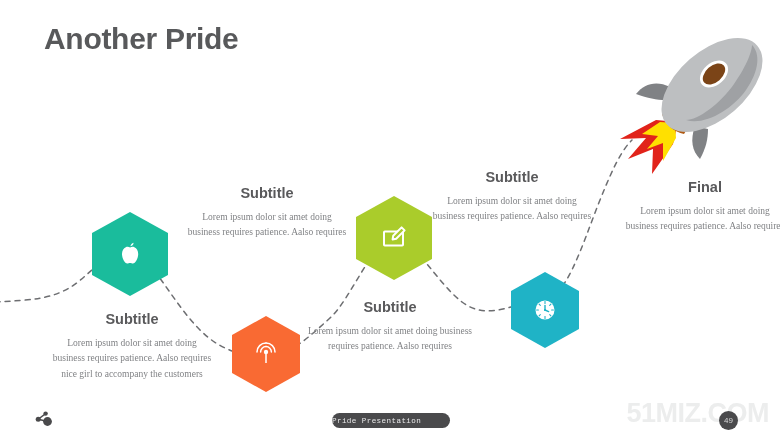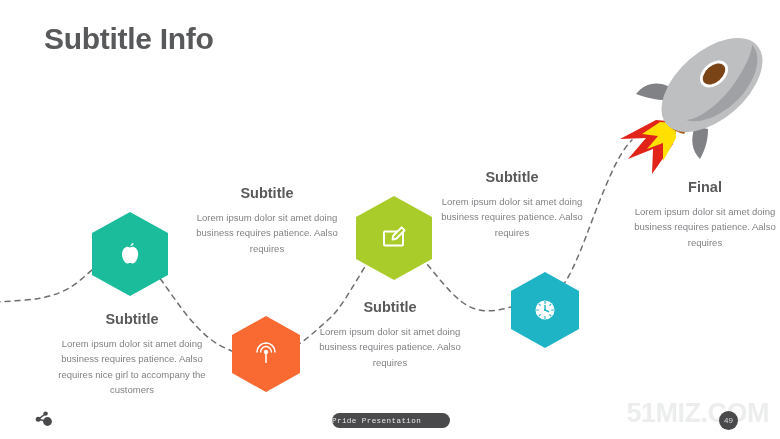--- a/index.html
+++ b/index.html
@@ -35,21 +35,21 @@
   .hex svg{display:block;}
 
   
   .block{position:absolute;text-align:center;}
   .block .bt{
     font-size:14.5px;font-weight:700;color:#59595b;margin:0 0 7px 0;
     line-height:1;
   }
   .block .bd{
     font-size:9.5px;color:#808285;line-height:1.62;
-    font-family:Liberation Sans, sans-serif;
+    font-family:Liberation Serif, serif;
   }
 
   
   #rocket{position:absolute;left:600px;top:8px;width:180px;height:175px;}
 
   
   .share-icon{position:absolute;left:33px;top:409px;width:20px;height:20px;}
   .pill{
     position:absolute;left:332px;top:413px;
     width:118px;height:15px;border-radius:8px;background:#4a4a4c;
@@ -69,21 +69,21 @@
     width:19px;height:19px;border-radius:50%;background:#4a4a4c;
     display:flex;align-items:center;justify-content:center;
   }
   .pagenum span{font-size:8px;color:#d9d9da;}
 </style>
 </head>
 <body>
 
 <div id="slide">
 
-  <div class="title">Subtitle Info</div>
+  <div class="title">Another Pride</div>
 
   <svg id="pathsvg" viewBox="0 0 780 439">
     <path d="M -5 302
              C 30 300, 55 300, 78 282
              C 100 264, 108 252, 128 252
              C 150 252, 170 300, 200 330
              C 222 352, 244 356, 266 356
              C 290 356, 310 336, 330 318
              C 352 298, 372 240, 394 240
              C 416 240, 436 282, 462 302

